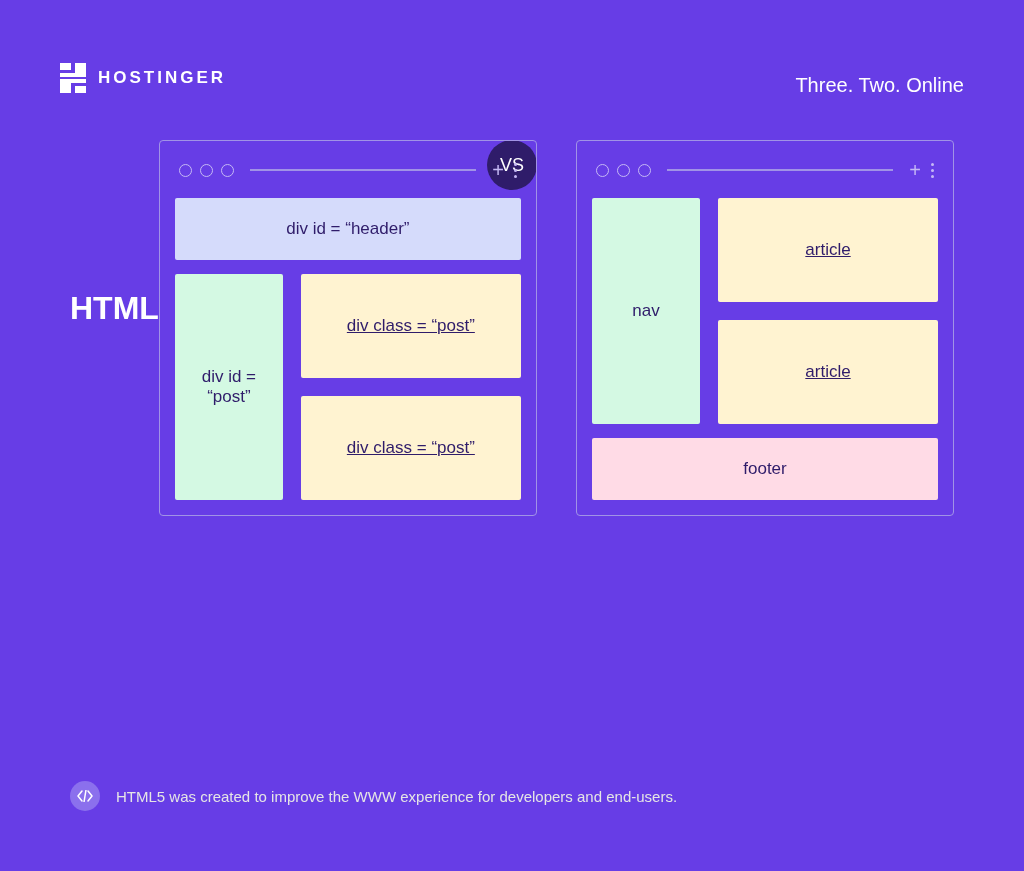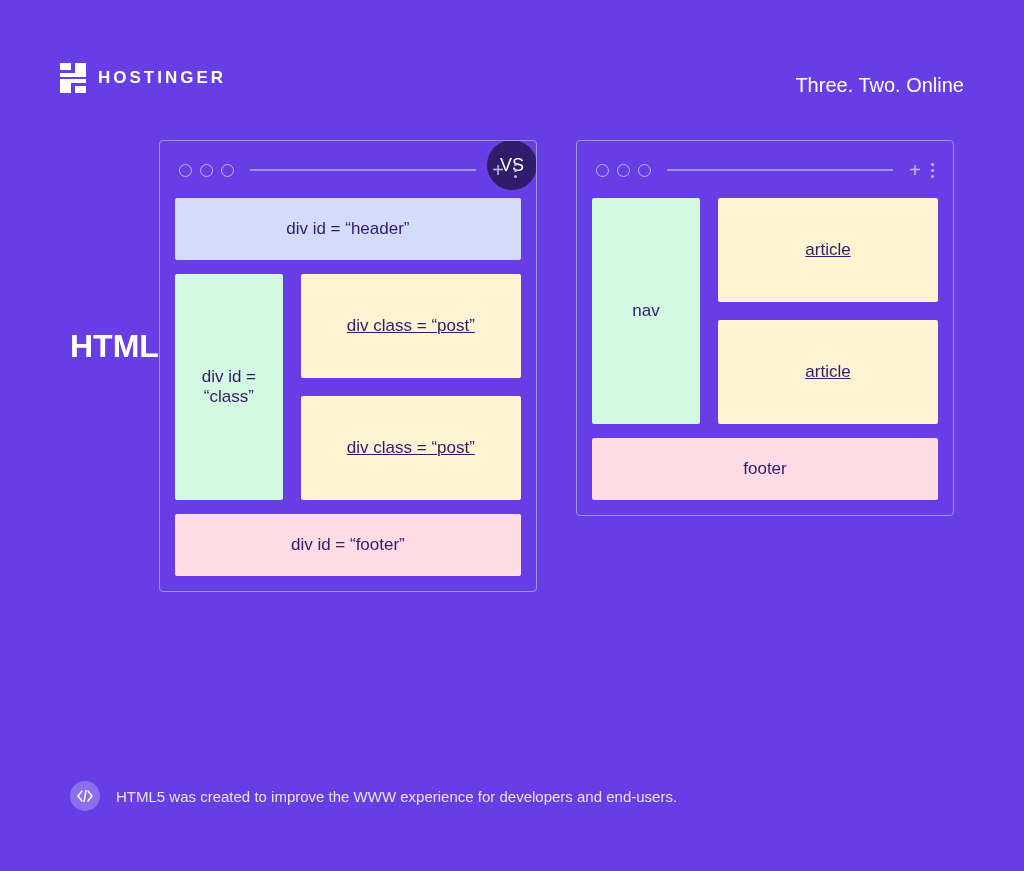--- a/index.html
+++ b/index.html
@@ -233,27 +233,26 @@
           <div class="dots-vert">
             <div class="dot"></div>
               <div class="dot"></div>
               <div class="dot"></div>
           </div>
         </div>
       </div>
       <div class="content">
         <div class="block header-block">div id = “header”</div>
         <div class="middle-row">
-          <div class="block nav-block">div id = “class”</div>
+          <div class="block nav-block">div id = “post”</div>
           <div class="posts-col">
             <div class="block post-block">div class = “post”</div>
             <div class="block post-block">div class = “post”</div>
           </div>
         </div>
-        <div class="block footer-block">div id = “footer”</div>
       </div>
     </div>
   </div>
 
   <div class="column">
     <div class="browser">
       <div class="browser-bar">
         <div class="traffic-lights">
           <div class="light"></div>
             <div class="light"></div>

